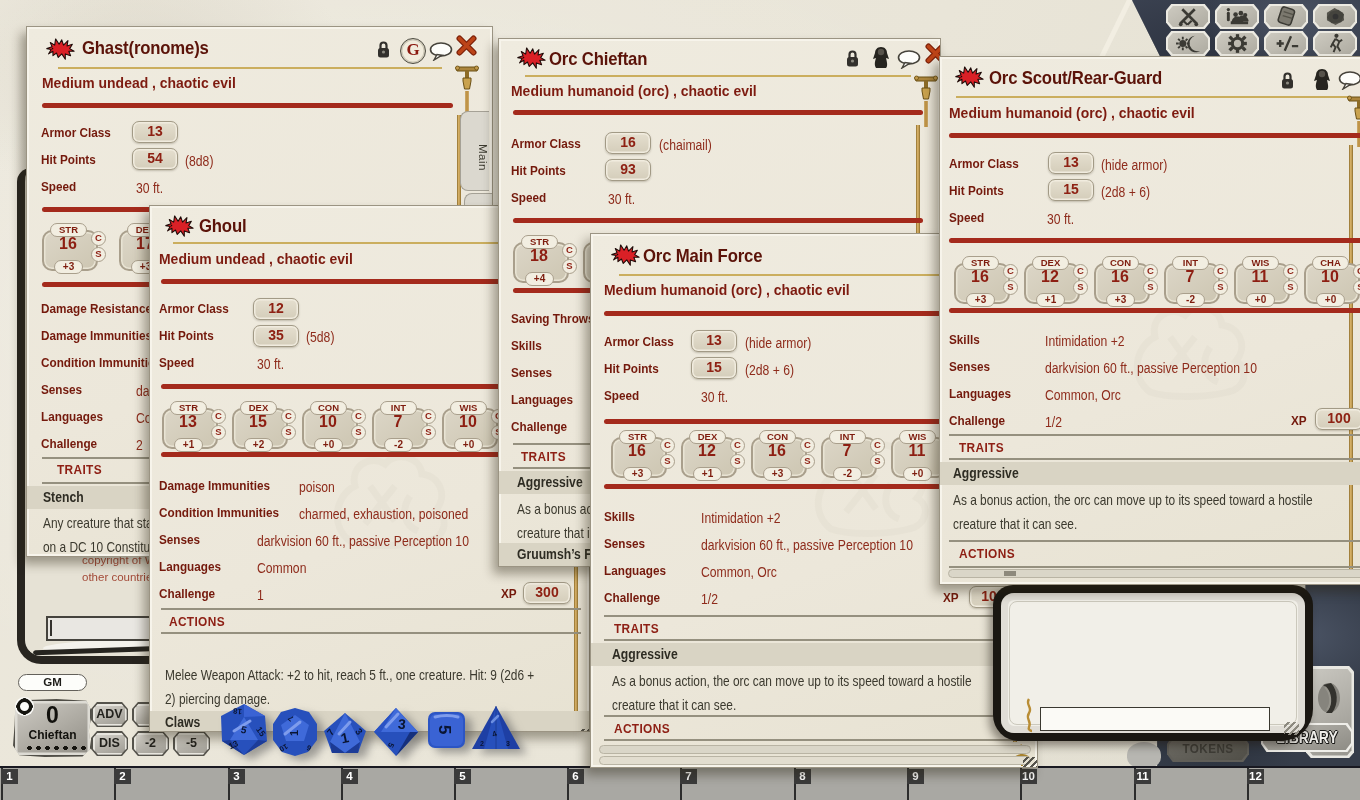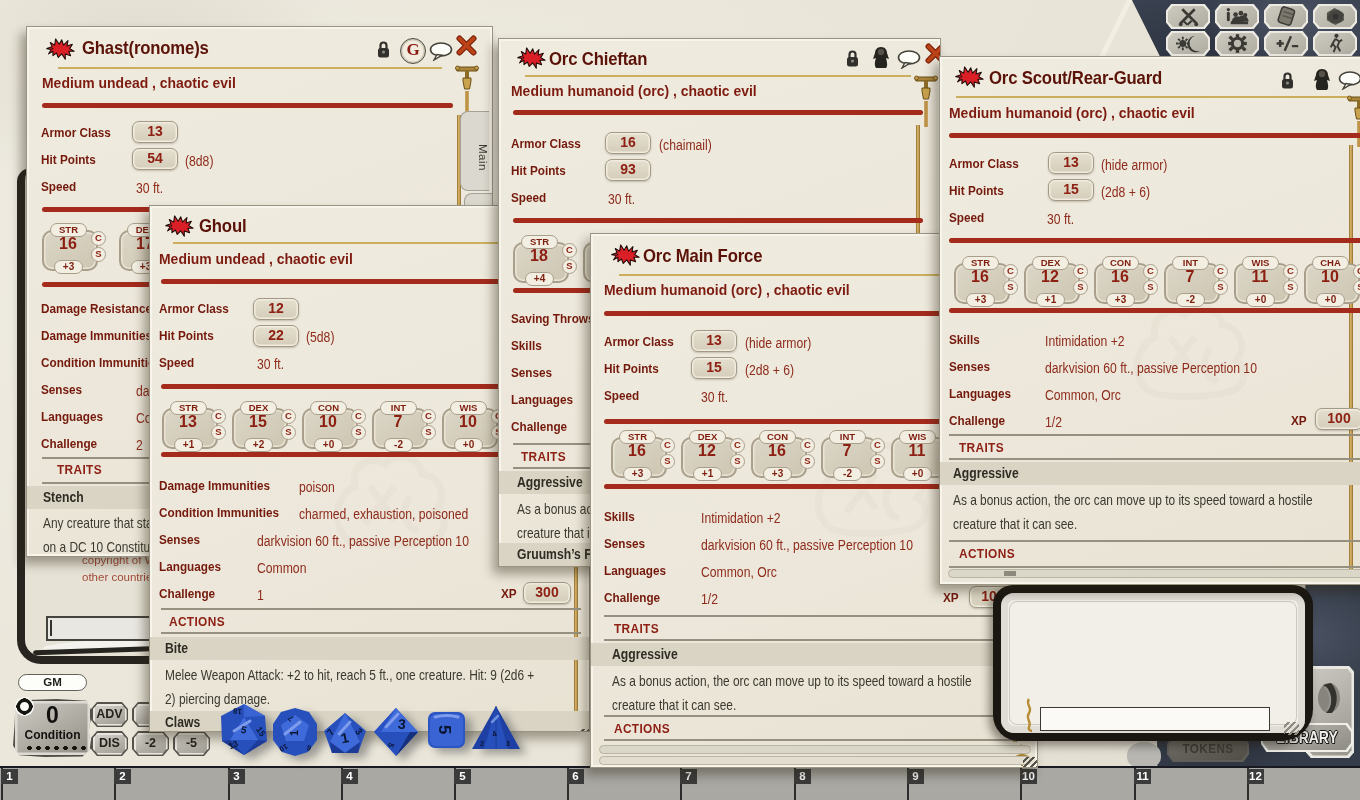--- a/index.html
+++ b/index.html
@@ -174,21 +174,21 @@
 <div class="nb" style="left:1134px;top:1px">11</div>
 <div class="vln" style="left:1247px;top:0;height:34px"></div>
 <div class="nb" style="left:1247px;top:1px">12</div>
 </div>
 <div style="position:absolute;left:18px;top:674px;width:69px;height:17px;background:#fdfdfa;border:1.5px solid #63605a;
 border-radius:9px;text-align:center;font-weight:bold;font-size:11.5px;line-height:15px;color:#1e1d19;box-sizing:border-box">GM</div>
 <div style="position:absolute;left:13px;top:699px;width:79px;height:58px;background:linear-gradient(150deg,#cfccc5 0%,#b0ada5 50%,#8f8c84 100%);
 border:2px solid #504e47;border-radius:6px;box-shadow:inset 0 0 0 2.5px #dddbd4, 2px 3px 3px rgba(40,40,40,.35);
 clip-path:polygon(3% 10%,10% 2%,55% 0,93% 3%,100% 22%,96% 55%,99% 85%,88% 99%,40% 100%,8% 97%,0 80%,2% 45%);box-sizing:border-box">
 <div style="position:absolute;left:0;top:1px;width:100%;text-align:center;font-weight:bold;font-size:23px;color:#12110d">0</div>
-<div style="position:absolute;left:0;top:27px;width:100%;text-align:center;font-weight:bold;font-size:12px;color:#12110d">Condition</div>
+<div style="position:absolute;left:0;top:27px;width:100%;text-align:center;font-weight:bold;font-size:12px;color:#12110d">Chieftan</div>
 <div style="position:absolute;left:9px;top:44px;width:63px;height:6px;background-image:radial-gradient(circle,#15140f 2.1px,transparent 2.5px);background-size:9px 6px;background-position:1px 0"></div>
   </div>
 <div style="position:absolute;left:15px;top:697px;width:19px;height:19px;border-radius:50%;background:#fcfcf9;box-sizing:border-box">
 <svg width="19" height="19" viewBox="0 0 19 19">
       <circle cx="9.5" cy="9.5" r="6.2" fill="none" stroke="#15140f" stroke-width="3.4"></circle>
       <path d="M9.5 1 v3.4 M9.5 14.6 v3.4 M1 9.5 h3.4 M14.6 9.5 h3.4" stroke="#15140f" stroke-width="2.6"></path>
     </svg></div>
 <div class="hk" style="left:91px;top:702px"><i></i><b>ADV</b></div>
 <div class="hk" style="left:132px;top:702px">
     <i></i>
@@ -325,21 +325,21 @@
 <div style="position:absolute;left:424px;top:84px;width:4px;height:428px;background:linear-gradient(90deg,#8a6a28,#e2bb70 45%,#8a6a28)"></div>
 <svg style="position:absolute;left:418px;top:508px" width="24" height="26" viewBox="0 0 24 26">
 <path d="M12 1 C8 5 16 6 12 10 C8 14 15 14 12 18" stroke="#b9923a" stroke-width="2.6" fill="none"></path>
 <path d="M5 14 C9 10 15 10 19 14 M12 10 L7 20 M12 10 L17 20 M12 12 L12 22" stroke="#a8832f" stroke-width="2" fill="none"></path>
     </svg>
 <div class="typ" style="left:9px;top:44px">Medium undead , chaotic evil</div>
 <div class="rl" style="left:11px;top:73px;width:419px"></div>
 <div class="lb" style="left:9px;top:95px">Armor Class</div>
 <div class="bx" style="left:103px;top:92px;width:46px">12</div>
 <div class="lb" style="left:9px;top:122px">Hit Points</div>
-<div class="bx" style="left:103px;top:119px;width:46px">22</div>
+<div class="bx" style="left:103px;top:119px;width:46px">35</div>
 <div class="vl" style="left:156px;top:123px">(5d8)</div>
 <div class="lb" style="left:9px;top:149px">Speed</div>
 <div class="vl" style="left:107px;top:150px">30 ft.</div>
 <div class="rl" style="left:11px;top:178px;width:419px"></div>
 <div style="position:absolute;left:12px;top:195px;width:66px;height:51px">
 <div style="position:absolute;left:0;top:7px;width:52px;height:37px;background:linear-gradient(145deg,#dcd6c7,#cdc6b2);border:2px solid #a99f8c;border-radius:10px;box-shadow:inset 0 0 0 1.5px #e9e4d4"></div>
 <div class="sbt" style="left:8px;top:0;width:37px">STR</div>
 <div style="position:absolute;left:0;top:12px;width:52px;text-align:center;font-size:16px;font-weight:bold;color:#8d1e12">13</div>
 <div class="sbt" style="left:12px;top:37px;width:29px;font-size:10px">+1</div>
 <div class="csc" style="left:49px;top:8px">C</div>
@@ -394,21 +394,20 @@
 <div class="vl" style="left:107px;top:327px">darkvision 60 ft., passive Perception 10</div>
 <div class="lb" style="left:9px;top:353px">Languages</div>
 <div class="vl" style="left:107px;top:354px">Common</div>
 <div class="lb" style="left:9px;top:380px">Challenge</div>
 <div class="vl" style="left:107px;top:381px">1</div>
 <div class="lb" style="left:351px;top:380px">XP</div>
 <div class="bx" style="left:373px;top:376px;width:48px">300</div>
 <div class="ln" style="left:11px;top:402px;width:420px"></div>
 <div class="sct" style="left:19px;top:408px">ACTIONS</div>
 <div class="ln" style="left:11px;top:426px;width:420px"></div>
-<div class="bnd" style="left:0px;top:431px;width:441px"><span style="margin-left:15px">Bite</span></div>
 <div class="bd" style="left:15px;top:458px;width:420px">Melee Weapon Attack: +2 to hit, reach 5 ft., one creature. Hit: 9 (2d6 +<br>2) piercing damage.</div>
 <div class="bnd" style="left:0px;top:505px;width:441px"><span style="margin-left:15px">Claws</span></div>
 <div style="position:absolute;left:429px;top:523px;width:15px;height:12px;background:repeating-linear-gradient(135deg,transparent 0 2.5px,#55524a 2.5px 4.5px)"></div>
 </div>
 <div class="w" style="left:498px;top:38px;width:443px;height:529px;z-index:4">
 <svg style="position:absolute;left:17px;top:7px" width="30" height="25" viewBox="0 0 34 28">
 <path d="M2 13 L8 11 L6 6 L11 9 L12 2 L16 8 L19 3 L21 9 L26 4 L25 10 L31 8 L28 13 L33 16 L27 16 L29 21 L23 19 L23 25 L19 19 L15 23 L13 18 L9 21 L9 16 L4 19 L7 14 Z" fill="#da2026" stroke="#1c0b08" stroke-width="1.2" stroke-linejoin="round"></path>
 <circle cx="8.5" cy="13" r="0.9" fill="#1c0b08"></circle>
     </svg>
 <div class="ttl" style="left:50px;top:9px">Orc Chieftan</div>

